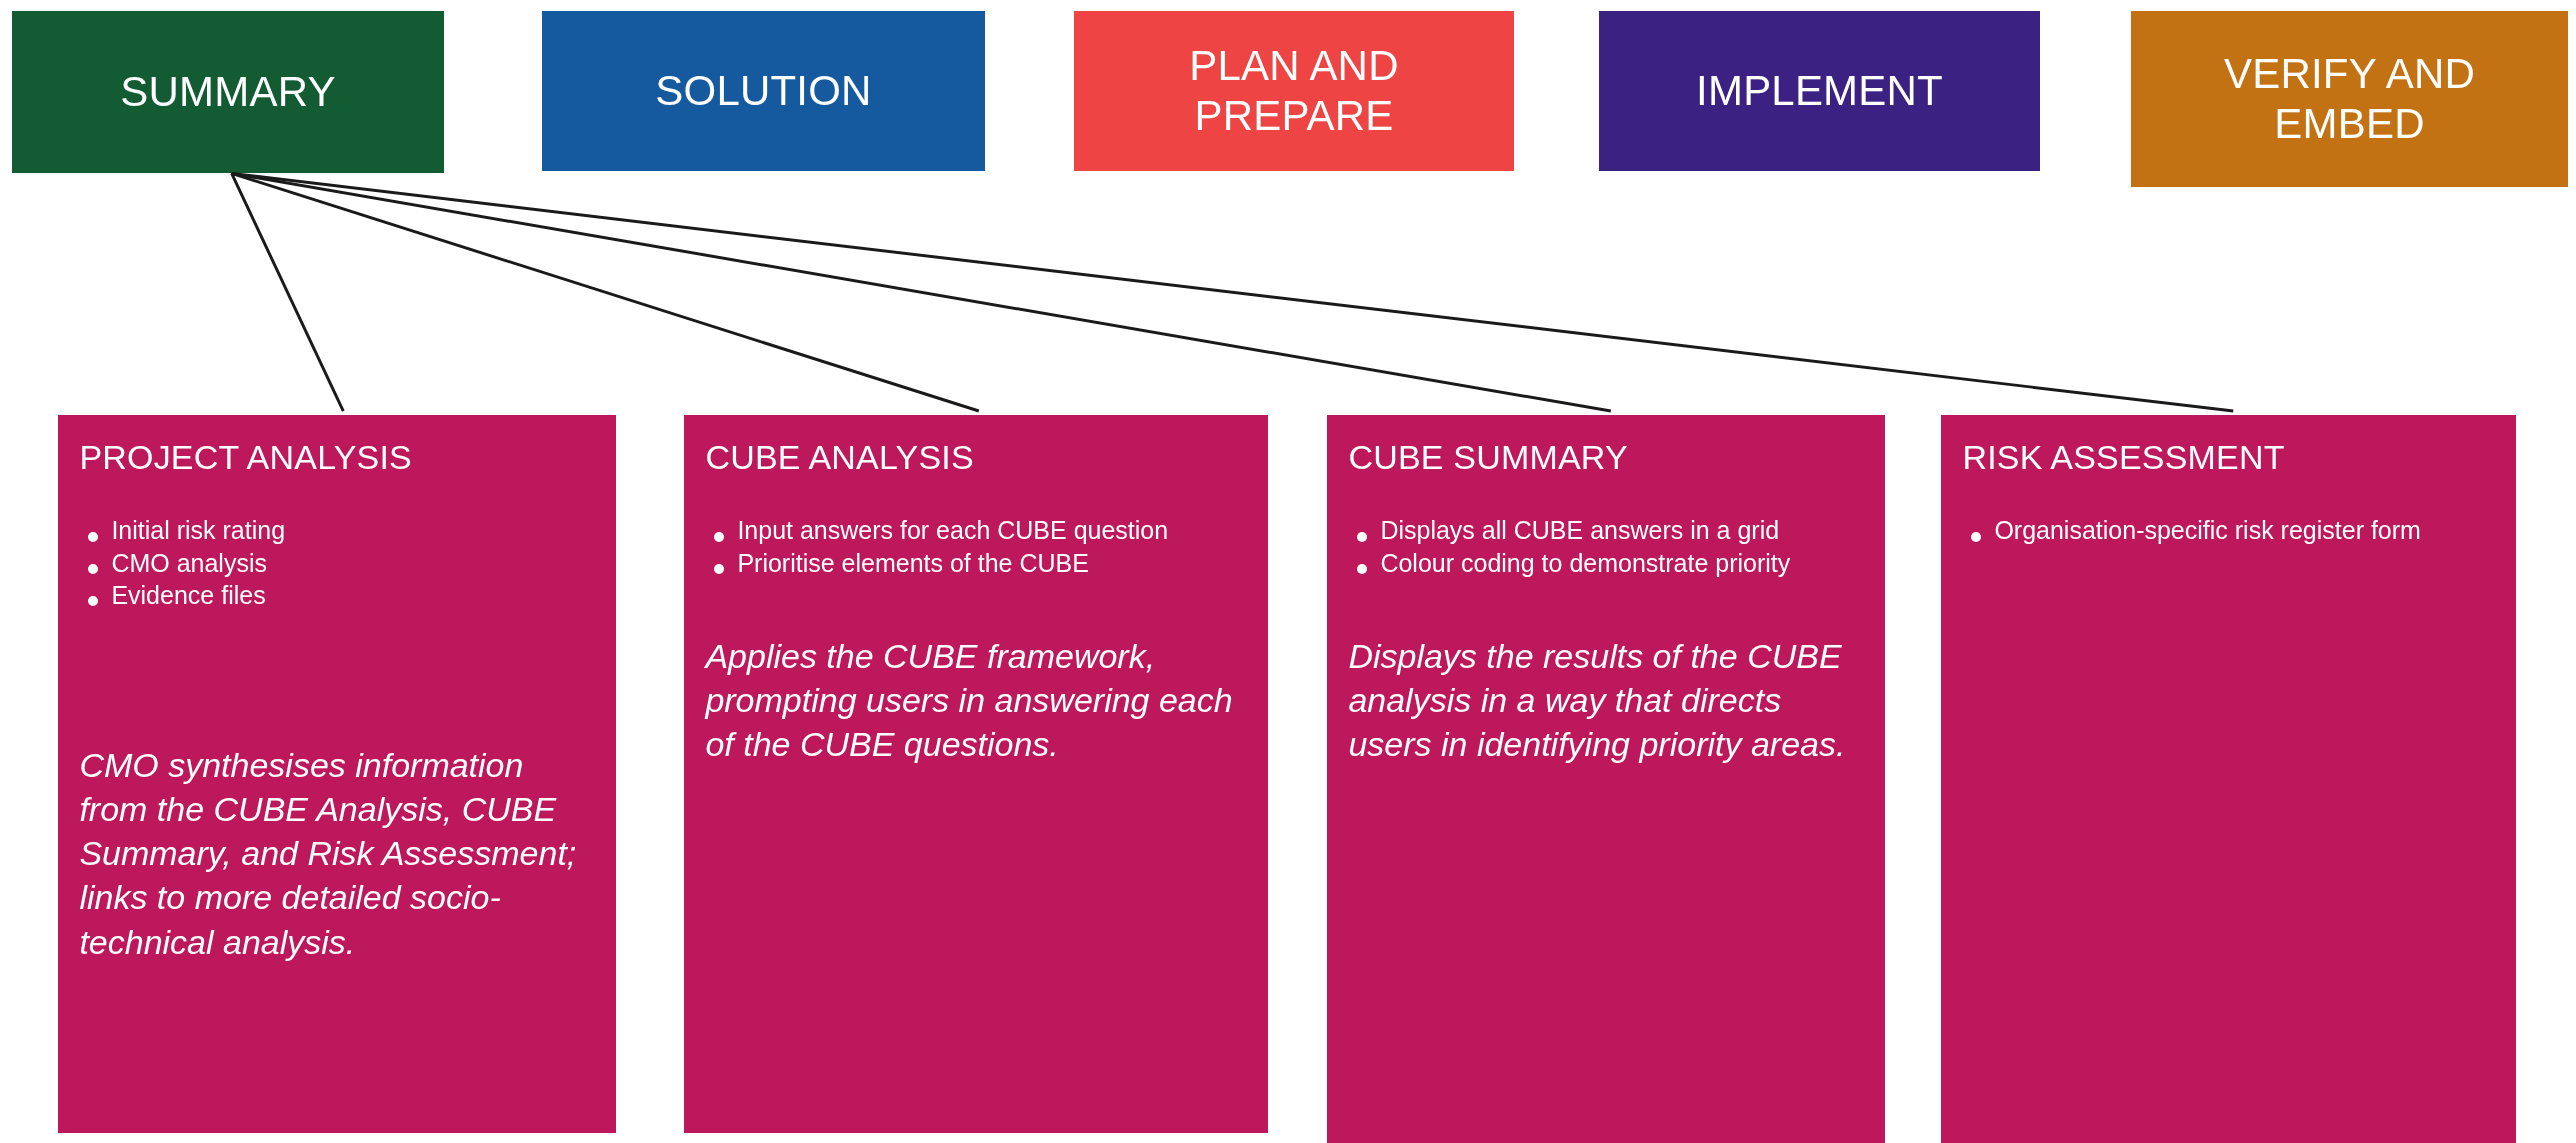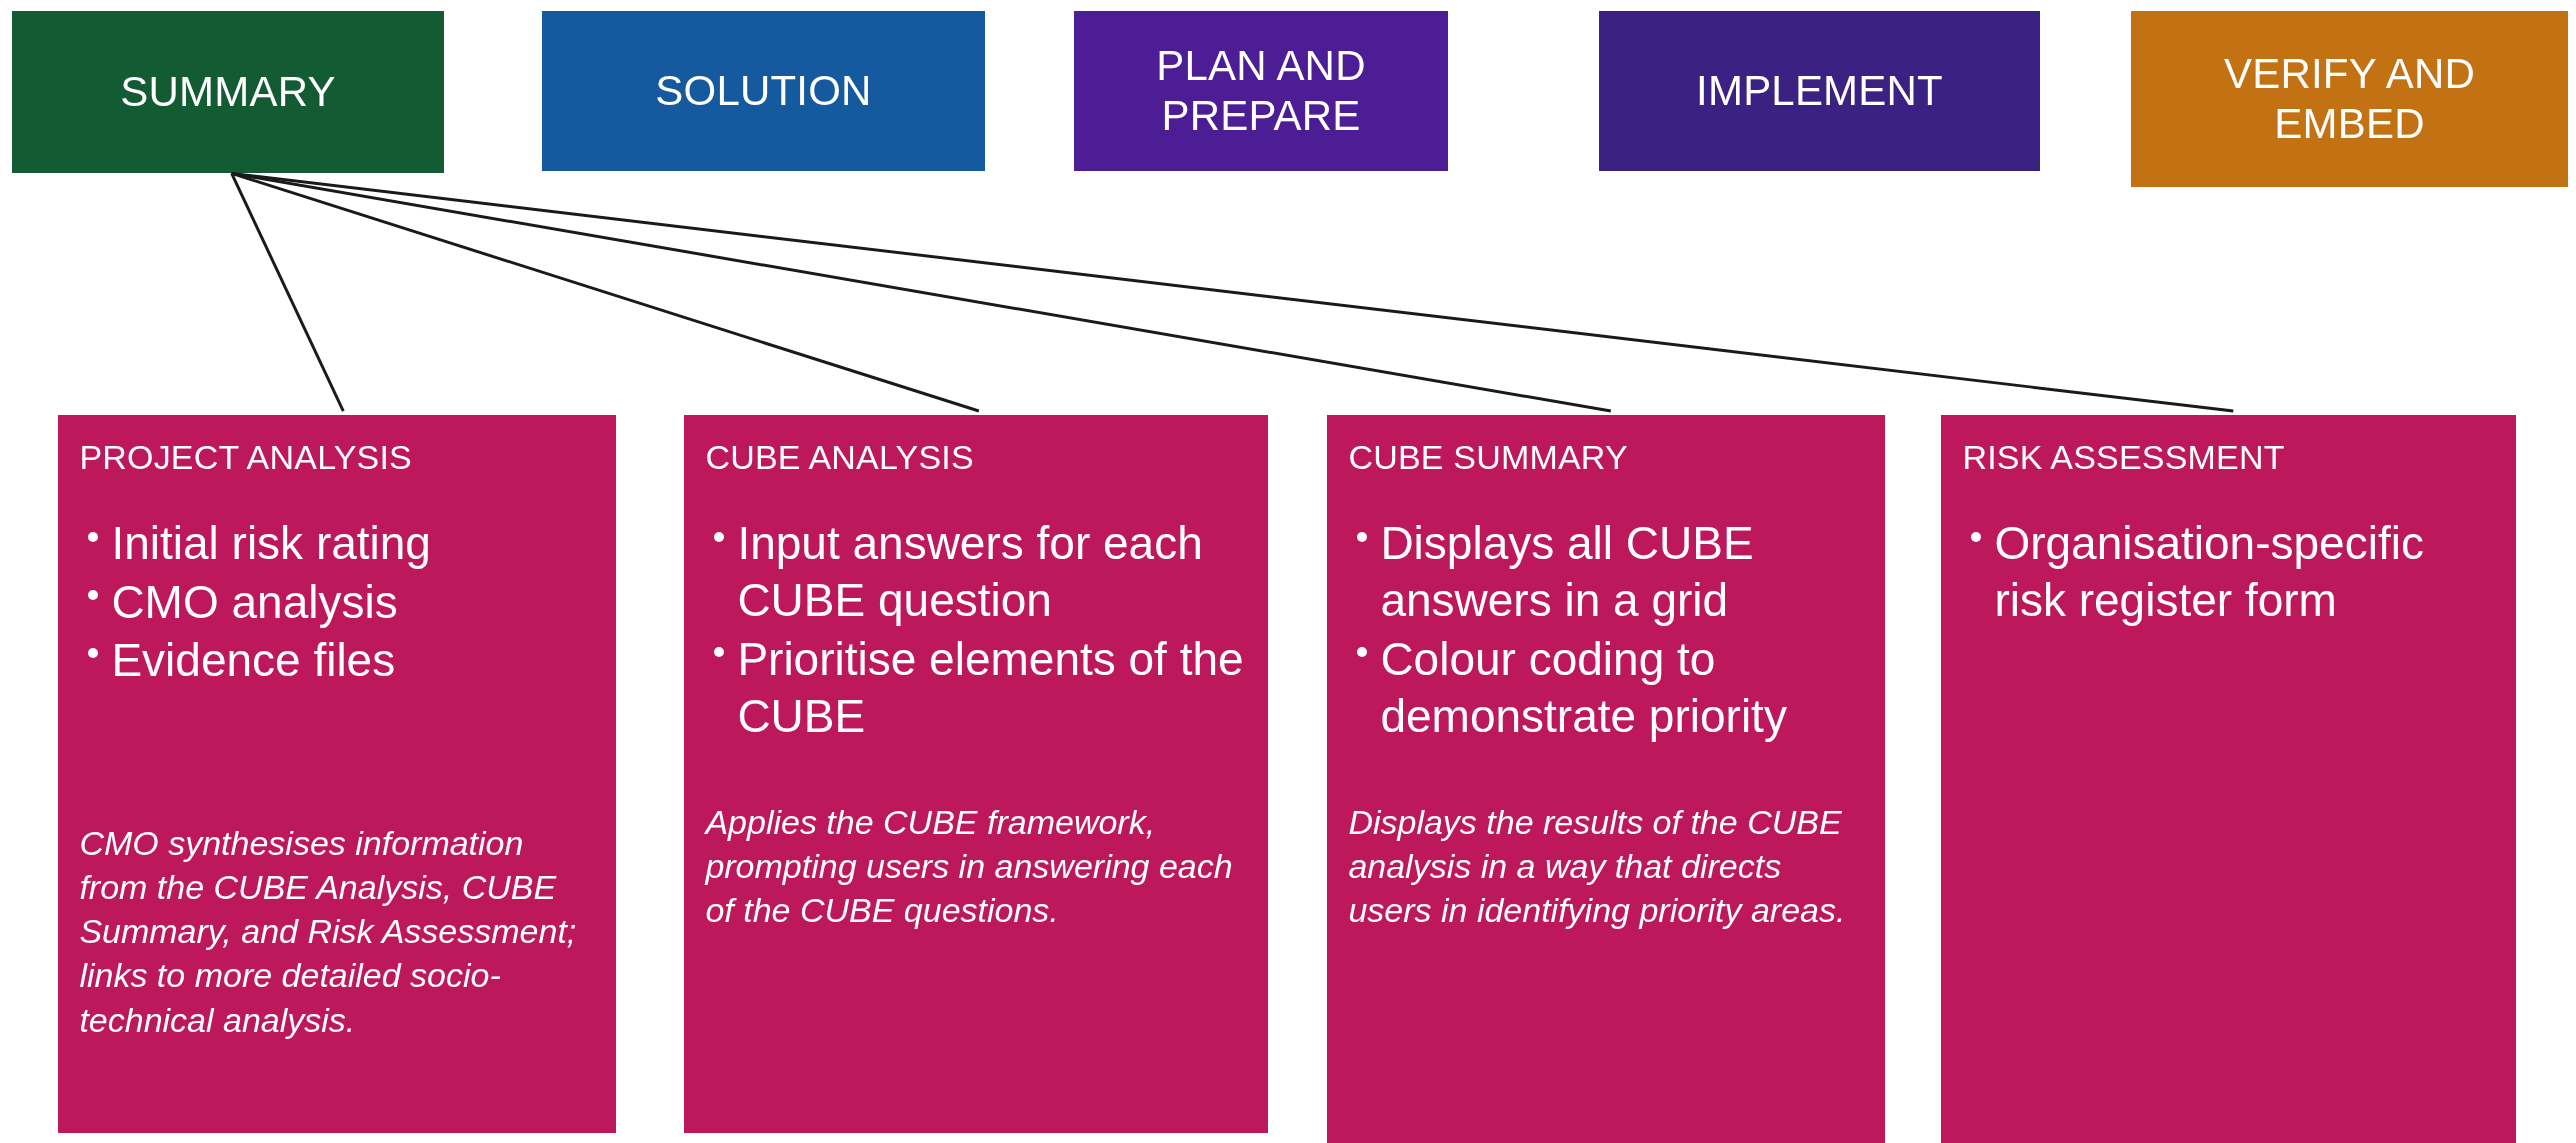--- a/index.html
+++ b/index.html
@@ -67,21 +67,21 @@
     white-space: nowrap;
   }
   .card-bullets {
     list-style: none;
     margin: 0 0 0 0;
     padding: 0;
   }
   .card-bullets li {
     position: relative;
     padding-left: 32px;
-    font-size: 46px;
+    font-size: 25px;
     line-height: 1.24;
     margin-bottom: 1.2px;
   }
   .card-bullets li::before {
     content: "";
     position: absolute;
     left: 8.3px;
     top: 16.6px;
     width: 10px;
     height: 10px;
@@ -103,21 +103,21 @@
 <div id="canvas">
 
   <div class="stage-box" style="left:12px; top:10.7px; width:432px; height:162px; background:#125B33;">
     <span class="stage-label">SUMMARY</span>
   </div>
 
   <div class="stage-box" style="left:542px; top:10.7px; width:443px; height:160px; background:#15599F;">
     <span class="stage-label">SOLUTION</span>
   </div>
 
-  <div class="stage-box" style="left:1074px; top:10.7px; width:374px; height:160px; background:#4c1d95;">
+  <div class="stage-box" style="left:1074px; top:10.7px; width:440px; height:160px; background:#ef4444;">
     <span class="stage-label">PLAN AND
 PREPARE</span>
   </div>
 
   <div class="stage-box" style="left:1599px; top:10.7px; width:441px; height:160px; background:#3A2182;">
     <span class="stage-label">IMPLEMENT</span>
   </div>
 
   <div class="stage-box" style="left:2131px; top:10.7px; width:437px; height:176px; background:#C27213;">
     <span class="stage-label">VERIFY AND

